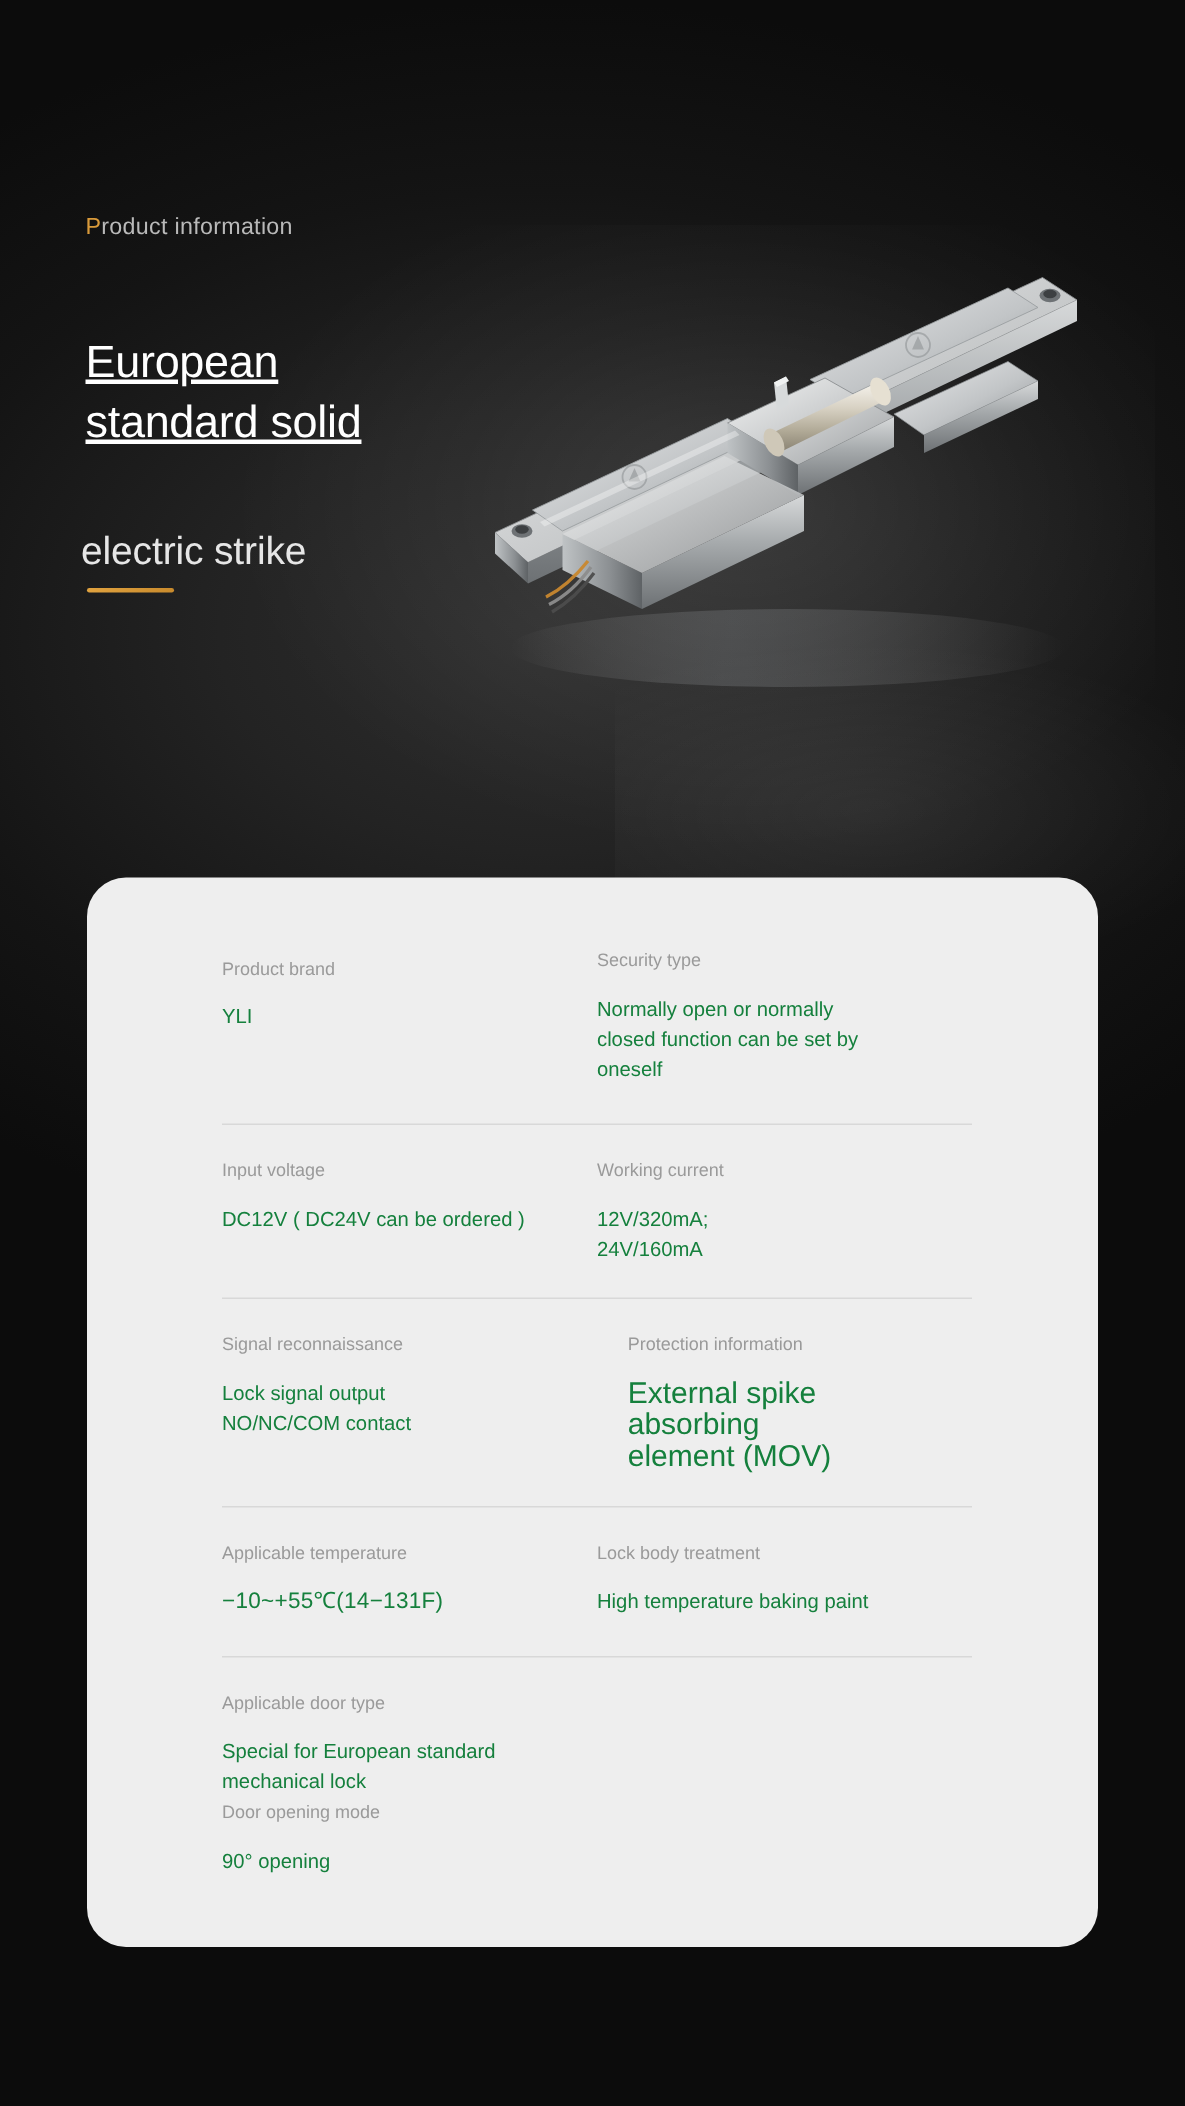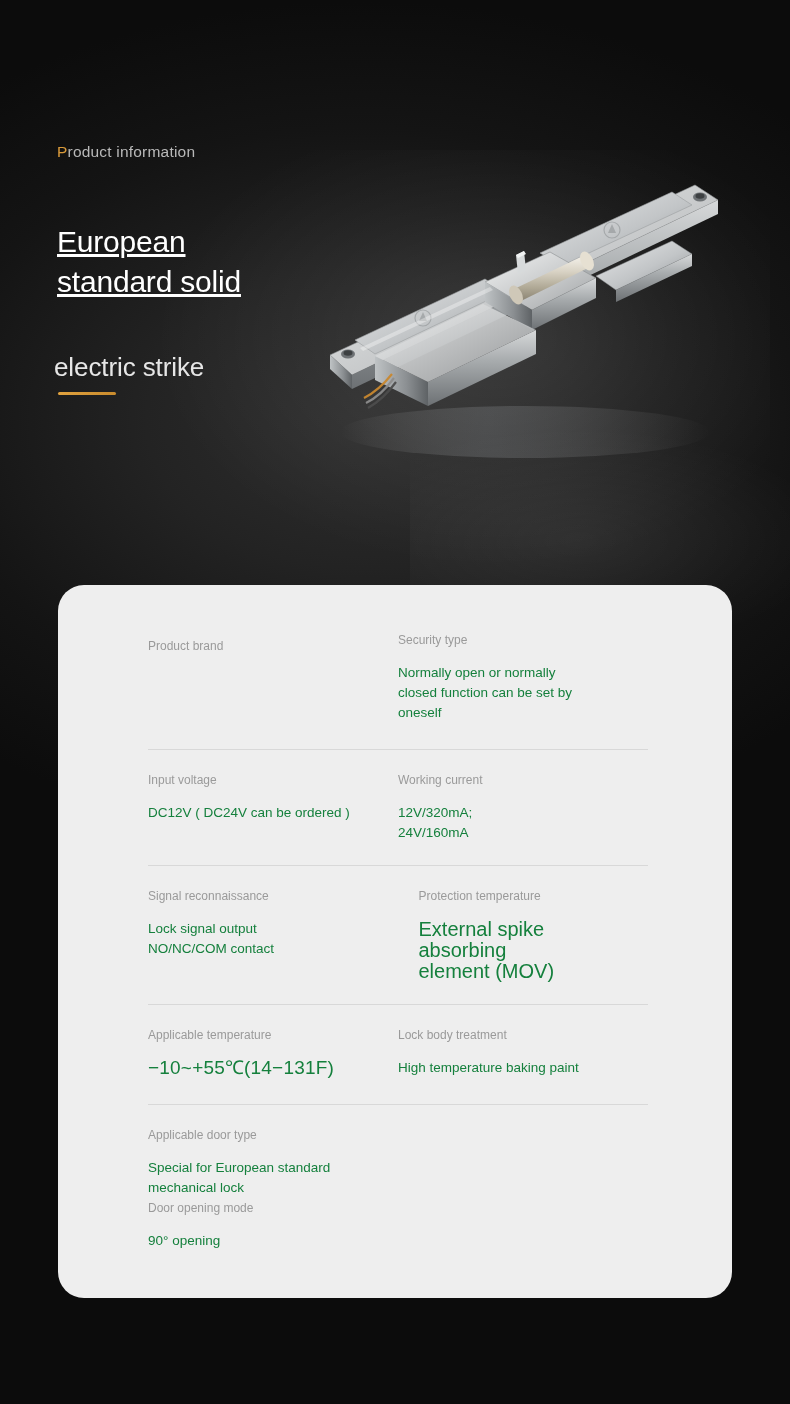--- a/index.html
+++ b/index.html
@@ -147,21 +147,21 @@
     line-height: 21px;
   }
 
   
   .row-1 .c-left .spec-label { margin-top: 6px; margin-bottom: 12px; }
   .row-1 { padding-bottom: 26px; }
   .row-2 { padding-bottom: 22px; }
   .row-3 { padding-bottom: 22px; gap: 41px; }
   .row-4 { padding-bottom: 26px; }
   .row-5 { padding-bottom: 0; margin-bottom: 0; flex-direction: column; }
-  .row-4 .c-left .spec-value { font-size: 19px; letter-spacing: 0.2px; }
+  .row-4 .c-left .spec-value { font-size: 15px; letter-spacing: 0.2px; }
 </style>
 </head>
 <body>
 
 <div class="page">
 
   <div class="sheen"></div>
   <div class="sheen2"></div>
 
   <div class="eyebrow"><span class="first">P</span><span>roduct information</span></div>
@@ -261,20 +261,21 @@
       <polygon points="60,178 190,117 193,120 63,181" fill="#ffffff" opacity="0.35"></polygon>
     </svg>
   </div>
 
   <div class="spec-card">
     <div class="spec-inner">
 
       <div class="spec-row row-1">
         <div class="spec-cell c-left">
           <div class="spec-label">Product brand</div>
+          <div class="spec-value">YLI</div>
         </div>
         <div class="spec-cell c-right">
           <div class="spec-label">Security type</div>
           <div class="spec-value">Normally open or normally
 closed function can be set by
 oneself</div>
         </div>
       </div>
 
       <div class="spec-row row-2">
@@ -289,21 +290,21 @@
         </div>
       </div>
 
       <div class="spec-row row-3">
         <div class="spec-cell c-left">
           <div class="spec-label">Signal reconnaissance</div>
           <div class="spec-value">Lock signal output
 NO/NC/COM contact</div>
         </div>
         <div class="spec-cell c-right">
-          <div class="spec-label">Protection temperature</div>
+          <div class="spec-label">Protection information</div>
           <div class="spec-value big">External spike absorbing
 element (MOV)</div>
         </div>
       </div>
 
       <div class="spec-row row-4">
         <div class="spec-cell c-left">
           <div class="spec-label">Applicable temperature</div>
           <div class="spec-value">−10~+55℃(14−131F)</div>
         </div>

